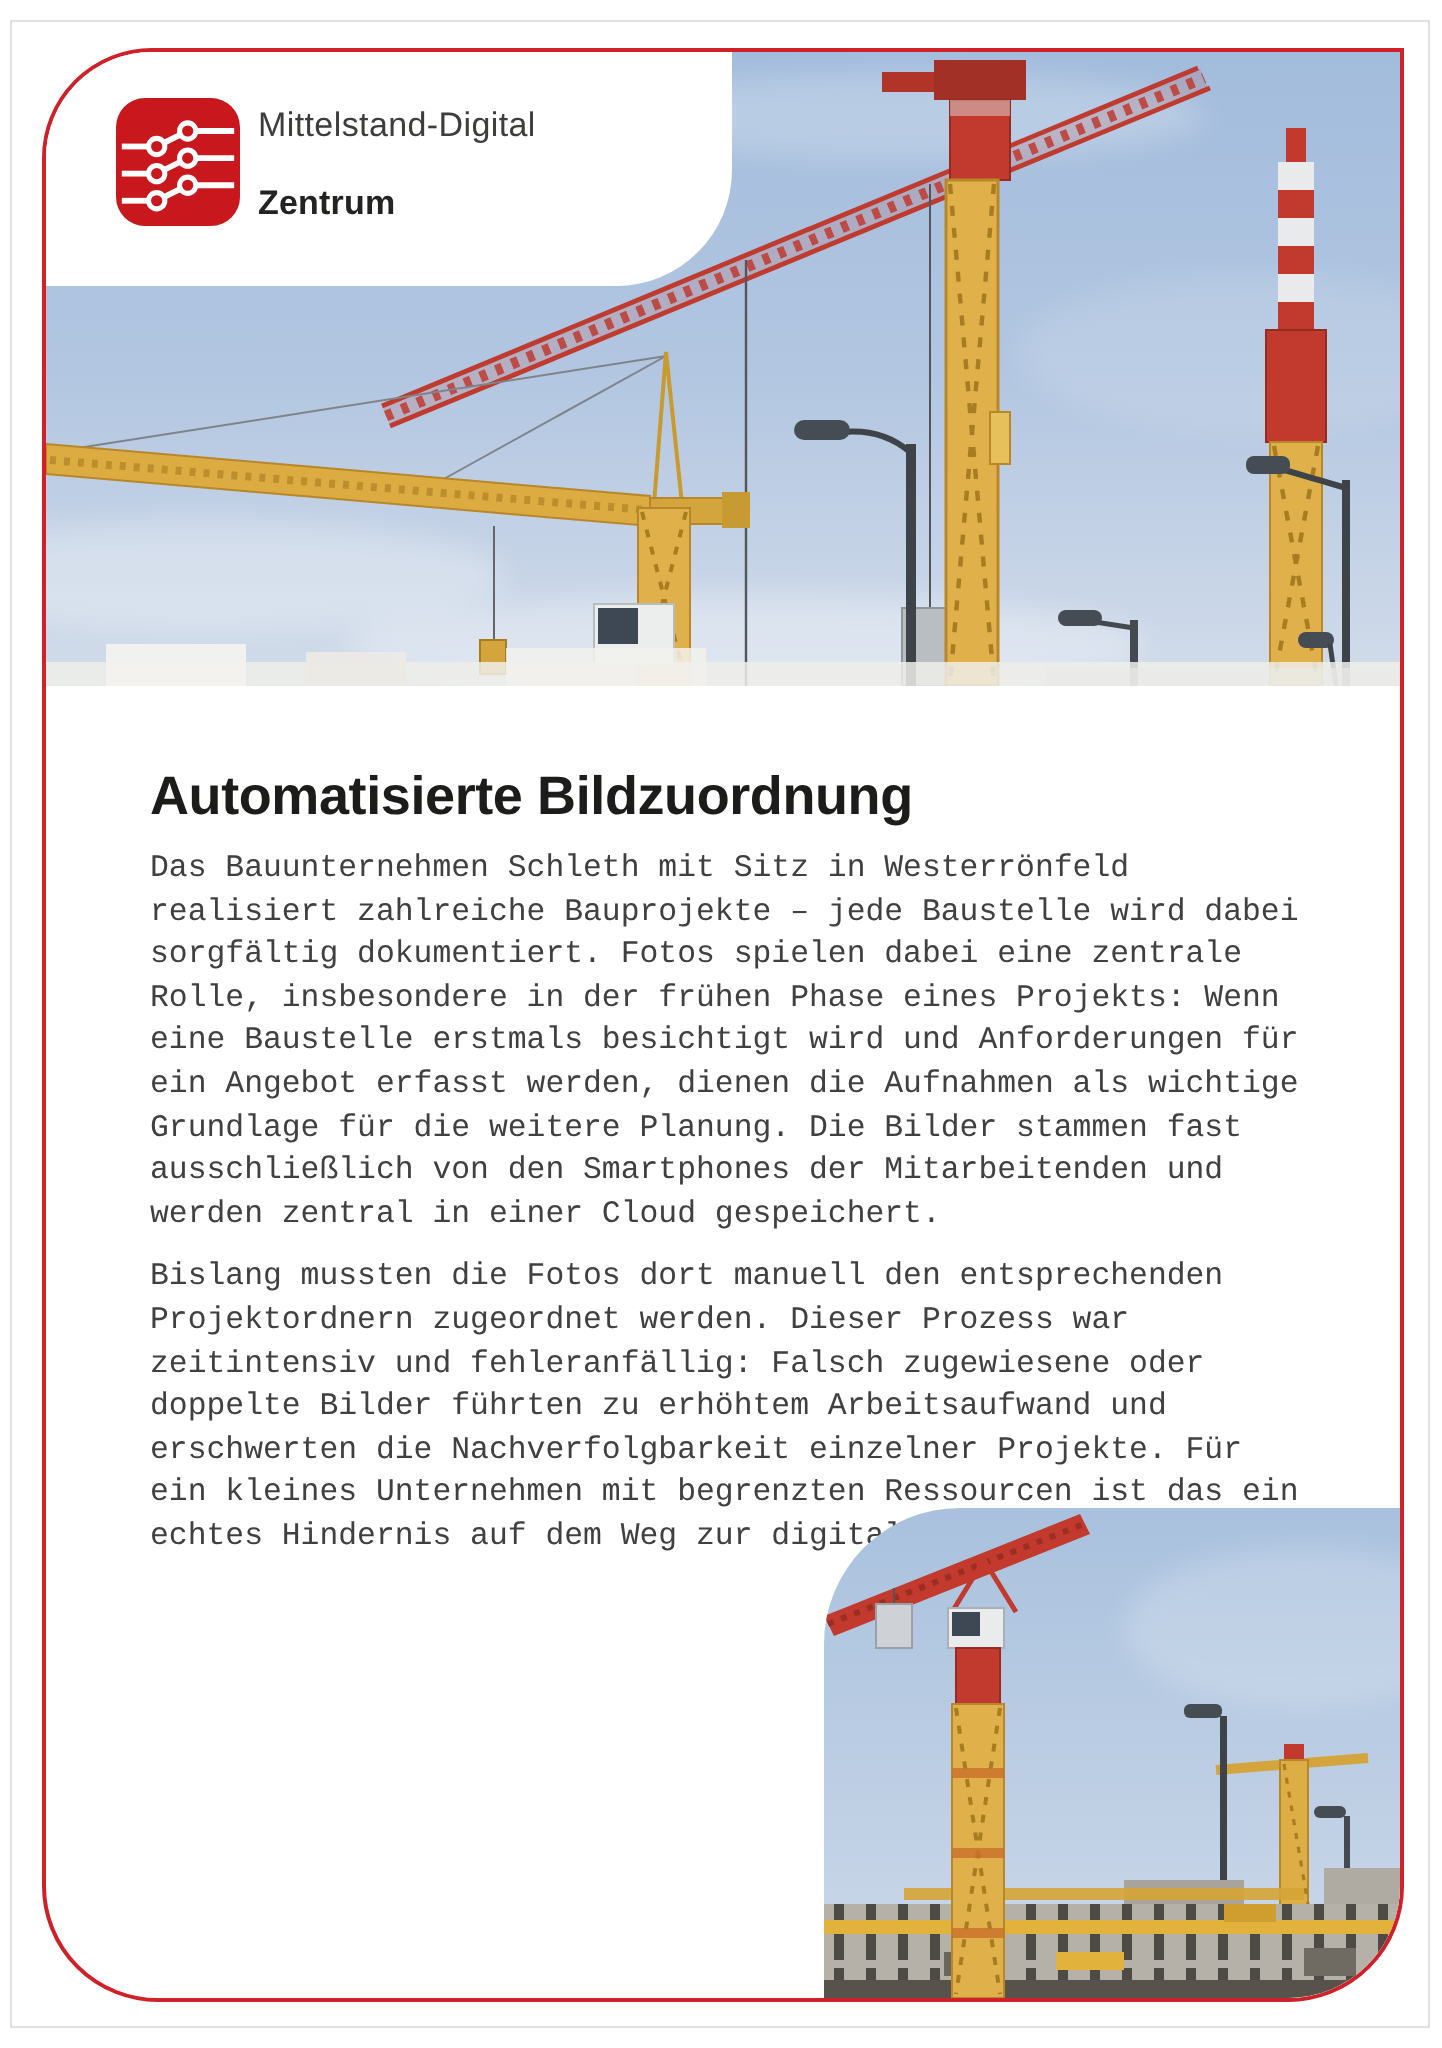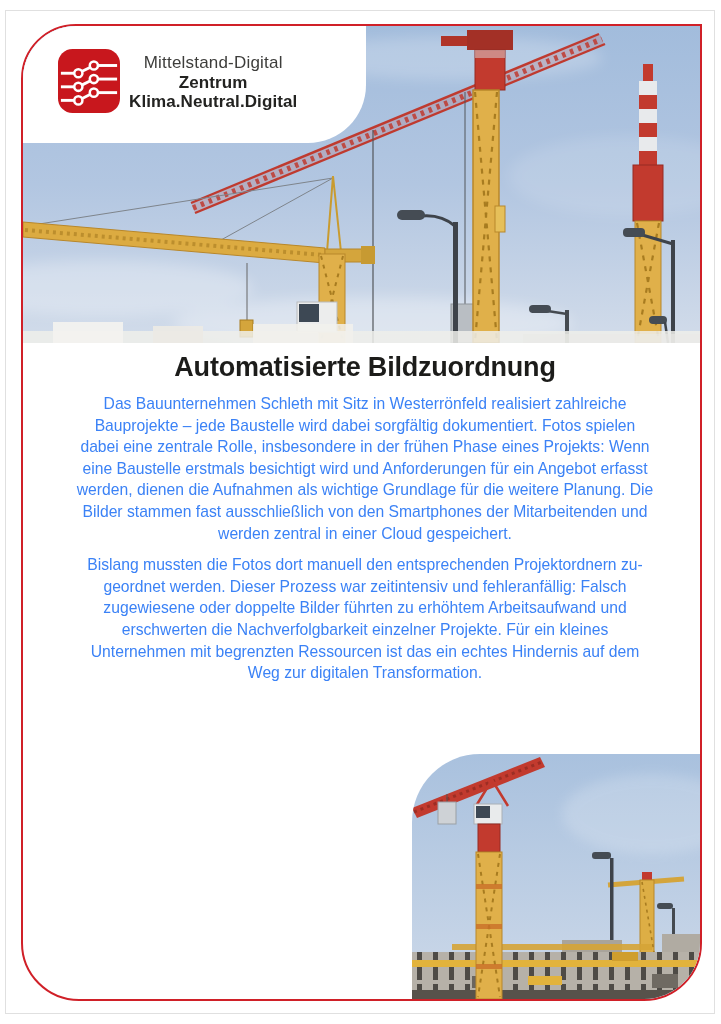--- a/index.html
+++ b/index.html
@@ -10,43 +10,43 @@
     overflow:hidden;
   }
   .sheet{
     position:absolute;left:5px;top:10px;width:710px;height:1004px;
     background:#ffffff;border:1px solid #e0e0e0;box-sizing:border-box;
   }
   .frame{
     position:absolute;left:15px;top:13px;width:681px;height:977px;
     box-sizing:border-box;border:2px solid #d02028;
     border-radius:55px 0 58px 58px;
-    overflow:hidden;background:#ffffff;text-align:center;
+    overflow:hidden;background:#ffffff;
   }
   .hero-photo{position:absolute;left:0;top:0;width:677px;height:317px;display:block;}
   .inline-photo{
     position:absolute;right:0;bottom:0;width:288px;height:245px;display:block;
     border-radius:68px 0 0 0;overflow:hidden;
   }
   .logo-box{
     position:absolute;left:0;top:0;width:343px;height:117px;
     background:#ffffff;border-radius:0 0 58px 0;
   }
   .logo-icon{position:absolute;left:35px;top:22px;width:62px;height:66px;}
   .logo-text{position:absolute;left:106px;top:27px;white-space:nowrap;}
   .logo-line{font-size:17px;line-height:19.5px;}
   .logo-line1{font-weight:400;color:#3d3d3b;letter-spacing:.2px;}
-  .logo-line2,.logo-line3{font-weight:700;color:#232321;letter-spacing:.1px;}
-  .content{position:absolute;left:52px;top:324px;width:580px;}
+  .logo-line2,.logo-line3{font-weight:700;color:#232321;letter-spacing:.1px;margin-top:19px;}
+  .content{position:absolute;left:52px;top:355px;width:580px;}
   .title{
     margin:0 0 9px 0;font-size:27px;line-height:34px;font-weight:700;
     color:#1c1c1a;letter-spacing:-.2px;
   }
   .para{
-    margin:0 0 10px 0;font-size:15.7px;line-height:21.6px;color:#3b82f6;
+    margin:0 0 10px 0;font-size:15.7px;line-height:21.6px;color:#404040;font-family:Liberation Mono, monospace;
   }
   .para-start{display:block;}
   .para-wrap{display:block;width:340px;}
 </style>
 </head>
 <body>
 
 <div class="sheet">
   <div class="frame">
 
@@ -164,21 +164,20 @@
             <circle cx="21" cy="39" r="4.2"></circle>
             <circle cx="21" cy="53" r="4.2"></circle>
           <circle cx="37" cy="17" r="4.2"></circle>
             <circle cx="37" cy="31" r="4.2"></circle>
             <circle cx="37" cy="45" r="4.2"></circle>
         </g>
       </svg>
       <div class="logo-text">
         <div class="logo-line logo-line1">Mittelstand-Digital</div>
         <div class="logo-line logo-line2">Zentrum</div>
-        <div class="logo-line logo-line3">Klima.Neutral.Digital</div>
       </div>
     </div>
 
     <div class="content">
       <h1 class="title">Automatisierte Bildzuordnung</h1>
       <p class="para">Das Bauunternehmen Schleth mit Sitz in Westerrönfeld realisiert zahlreiche Baupro­jekte – jede Baustelle wird dabei sorgfältig dokumentiert. Fotos spielen dabei eine zentrale Rolle, insbesondere in der frühen Phase eines Projekts: Wenn eine Baustelle erstmals besichtigt wird und Anforderungen für ein Angebot erfasst werden, dienen die Aufnahmen als wichtige Grundlage für die weitere Planung. Die Bilder stammen fast ausschließlich von den Smartphones der Mitarbeitenden und werden zentral in einer Cloud gespeichert.</p>
       <p class="para">Bislang mussten die Fotos dort manuell den entsprechenden Projektordnern zu­geordnet werden. Dieser Prozess war zeitintensiv und fehleranfällig: Falsch zugewie­sene oder doppelte Bilder führten zu erhöhtem Arbeitsaufwand und erschwerten die Nachverfolgbarkeit einzelner Projekte. Für ein kleines Unternehmen mit begrenzten Ressourcen ist das ein echtes Hindernis auf dem Weg zur digitalen Transformation.</p>
       <p class="para">
       </p>
     </div>

